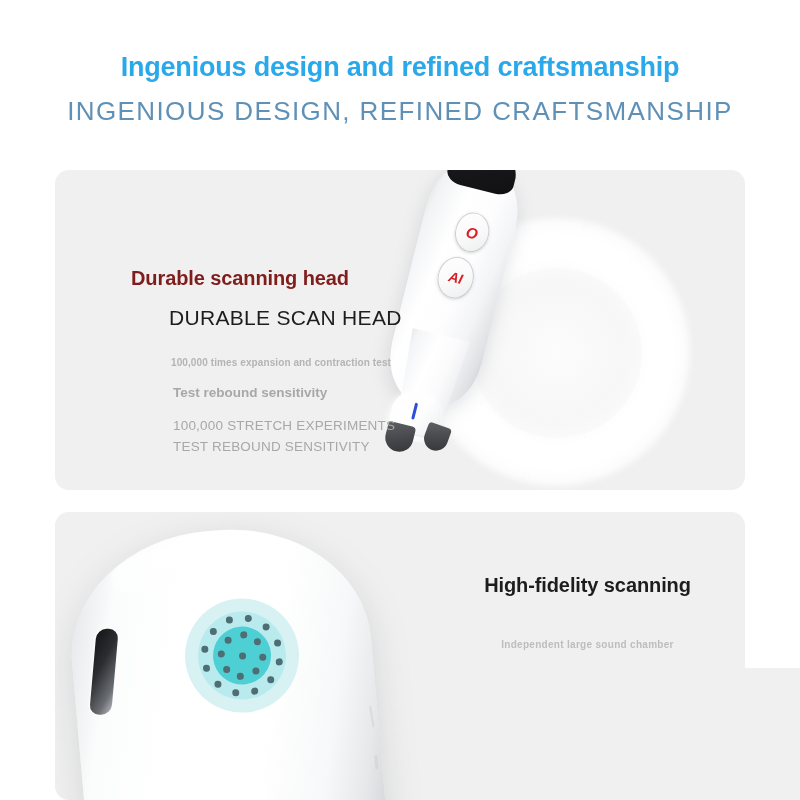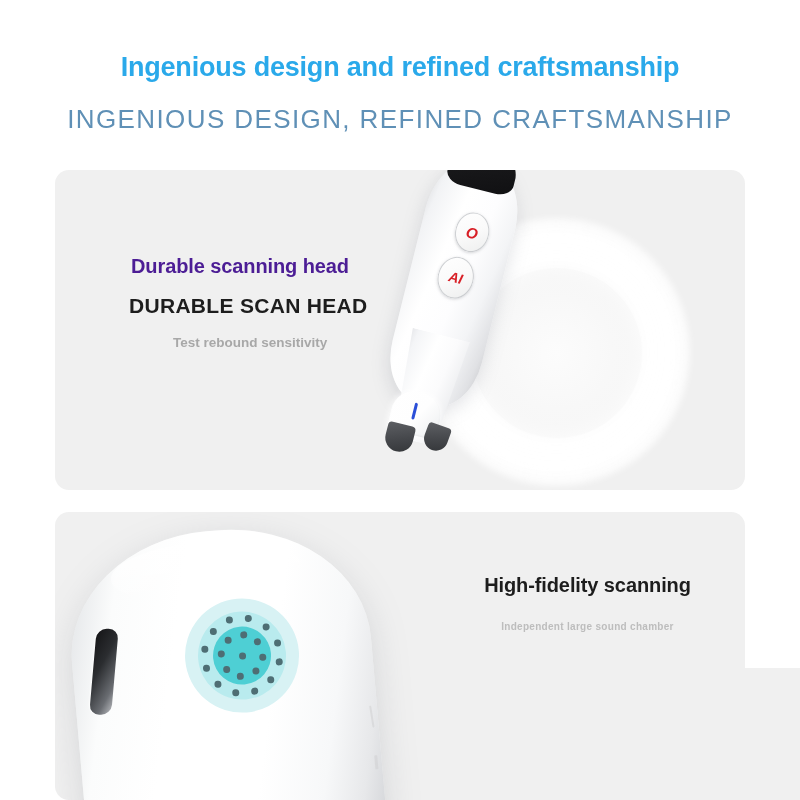--- a/index.html
+++ b/index.html
@@ -14,21 +14,21 @@
   
   .headline {
     position:absolute; left:0; top:52px; width:800px;
     text-align:center;
     font-size:27px; font-weight:bold;
     letter-spacing:-0.2px;
     color:#2aa9ea;
     white-space:nowrap;
   }
   .subheadline {
-    position:absolute; left:0; top:104px; width:800px;
+    position:absolute; left:0; top:96px; width:800px;
     text-align:center;
     font-size:26px; font-weight:400;
     letter-spacing:1.4px;
     color:#5f90b6;
     white-space:nowrap;
   }
 
   
   .card {
     position:absolute;
@@ -41,26 +41,26 @@
                     border-bottom-left-radius:14px; border-bottom-right-radius:0; }
   
   .card-extension {
     position:absolute; left:745px; top:668px; width:55px; height:132px;
     background:#f0f0f0;
   }
 
   
   .c1-text { position:absolute; left:20px; top:85px; width:360px; }
   .t-title-cn {
-    font-size:20px; font-weight:bold; color:#4c1d95;
-    letter-spacing:-0.1px; margin-left:56px;
+    font-size:20px; font-weight:bold; color:#7f1d1d;
+    letter-spacing:-0.1px; margin-left:56px;margin-top:12px;
   }
   .t-title-en {
-    font-size:21px; font-weight:bold; color:#1d1d1d;
-    letter-spacing:0.3px; margin-left:54px; margin-top:16px;
+    font-size:21px; font-weight:normal; color:#1d1d1d;
+    letter-spacing:0.3px; margin-left:94px; margin-top:16px;
   }
   .t-sub1 {
     font-size:10px; font-weight:bold; color:#b4b4b4;
     letter-spacing:0.1px; margin-left:96px; margin-top:27px;
   }
   .t-sub2 {
     font-size:13.5px; font-weight:bold; color:#a8a8a8;
     margin-left:98px; margin-top:17px;
   }
   .t-sub3 {
@@ -73,21 +73,21 @@
   .t2-title-cn {
     font-size:20px; font-weight:bold; color:#1d1d1d;
     text-align:center; letter-spacing:-0.1px;
   }
   .t2-title-en {
     font-size:21px; font-weight:bold; color:#1d1d1d;
     text-align:center; letter-spacing:1.2px; margin-top:16px;
   }
   .t2-sub {
     font-size:10px; font-weight:bold; color:#bdbdbd;
-    text-align:center; letter-spacing:0.3px; margin-top:24px;
+    text-align:center; letter-spacing:0.3px; margin-top:42px;
   }
 
   
   .glow-wrap {
     position:absolute; left:345px; top:30px; width:330px; height:290px;
   }
   .glow-ring {
     position:absolute; left:22px; top:18px; width:268px; height:268px;
     border-radius:50%;
     background:
@@ -246,21 +246,26 @@
       <div class="pen-btn" id="pen-ai-button">AI</div>
       <div class="pen-tip-housing"></div>
       <div class="pen-tip-line"></div>
       <div class="pen-foot" id="pen-foot-left"></div>
       <div class="pen-foot" id="pen-foot-right"></div>
     </div>
 
     <div class="c1-text">
       <div class="t-title-cn">Durable scanning head</div>
       <div class="t-title-en">DURABLE SCAN HEAD</div>
+      <div class="t-sub1">100,000 times expansion and contraction test</div>
       <div class="t-sub2">Test rebound sensitivity</div>
+      <div class="t-sub3">
+        <div>100,000 STRETCH EXPERIMENTS</div>
+        <div>TEST REBOUND SENSITIVITY</div>
+      </div>
     </div>
   </section>
 
   <section class="card" id="card-speakers">
 
     <div class="device">
       <div class="device-body"></div>
       <div class="device-top-gloss"></div>
       <div class="device-slot"></div>
 

